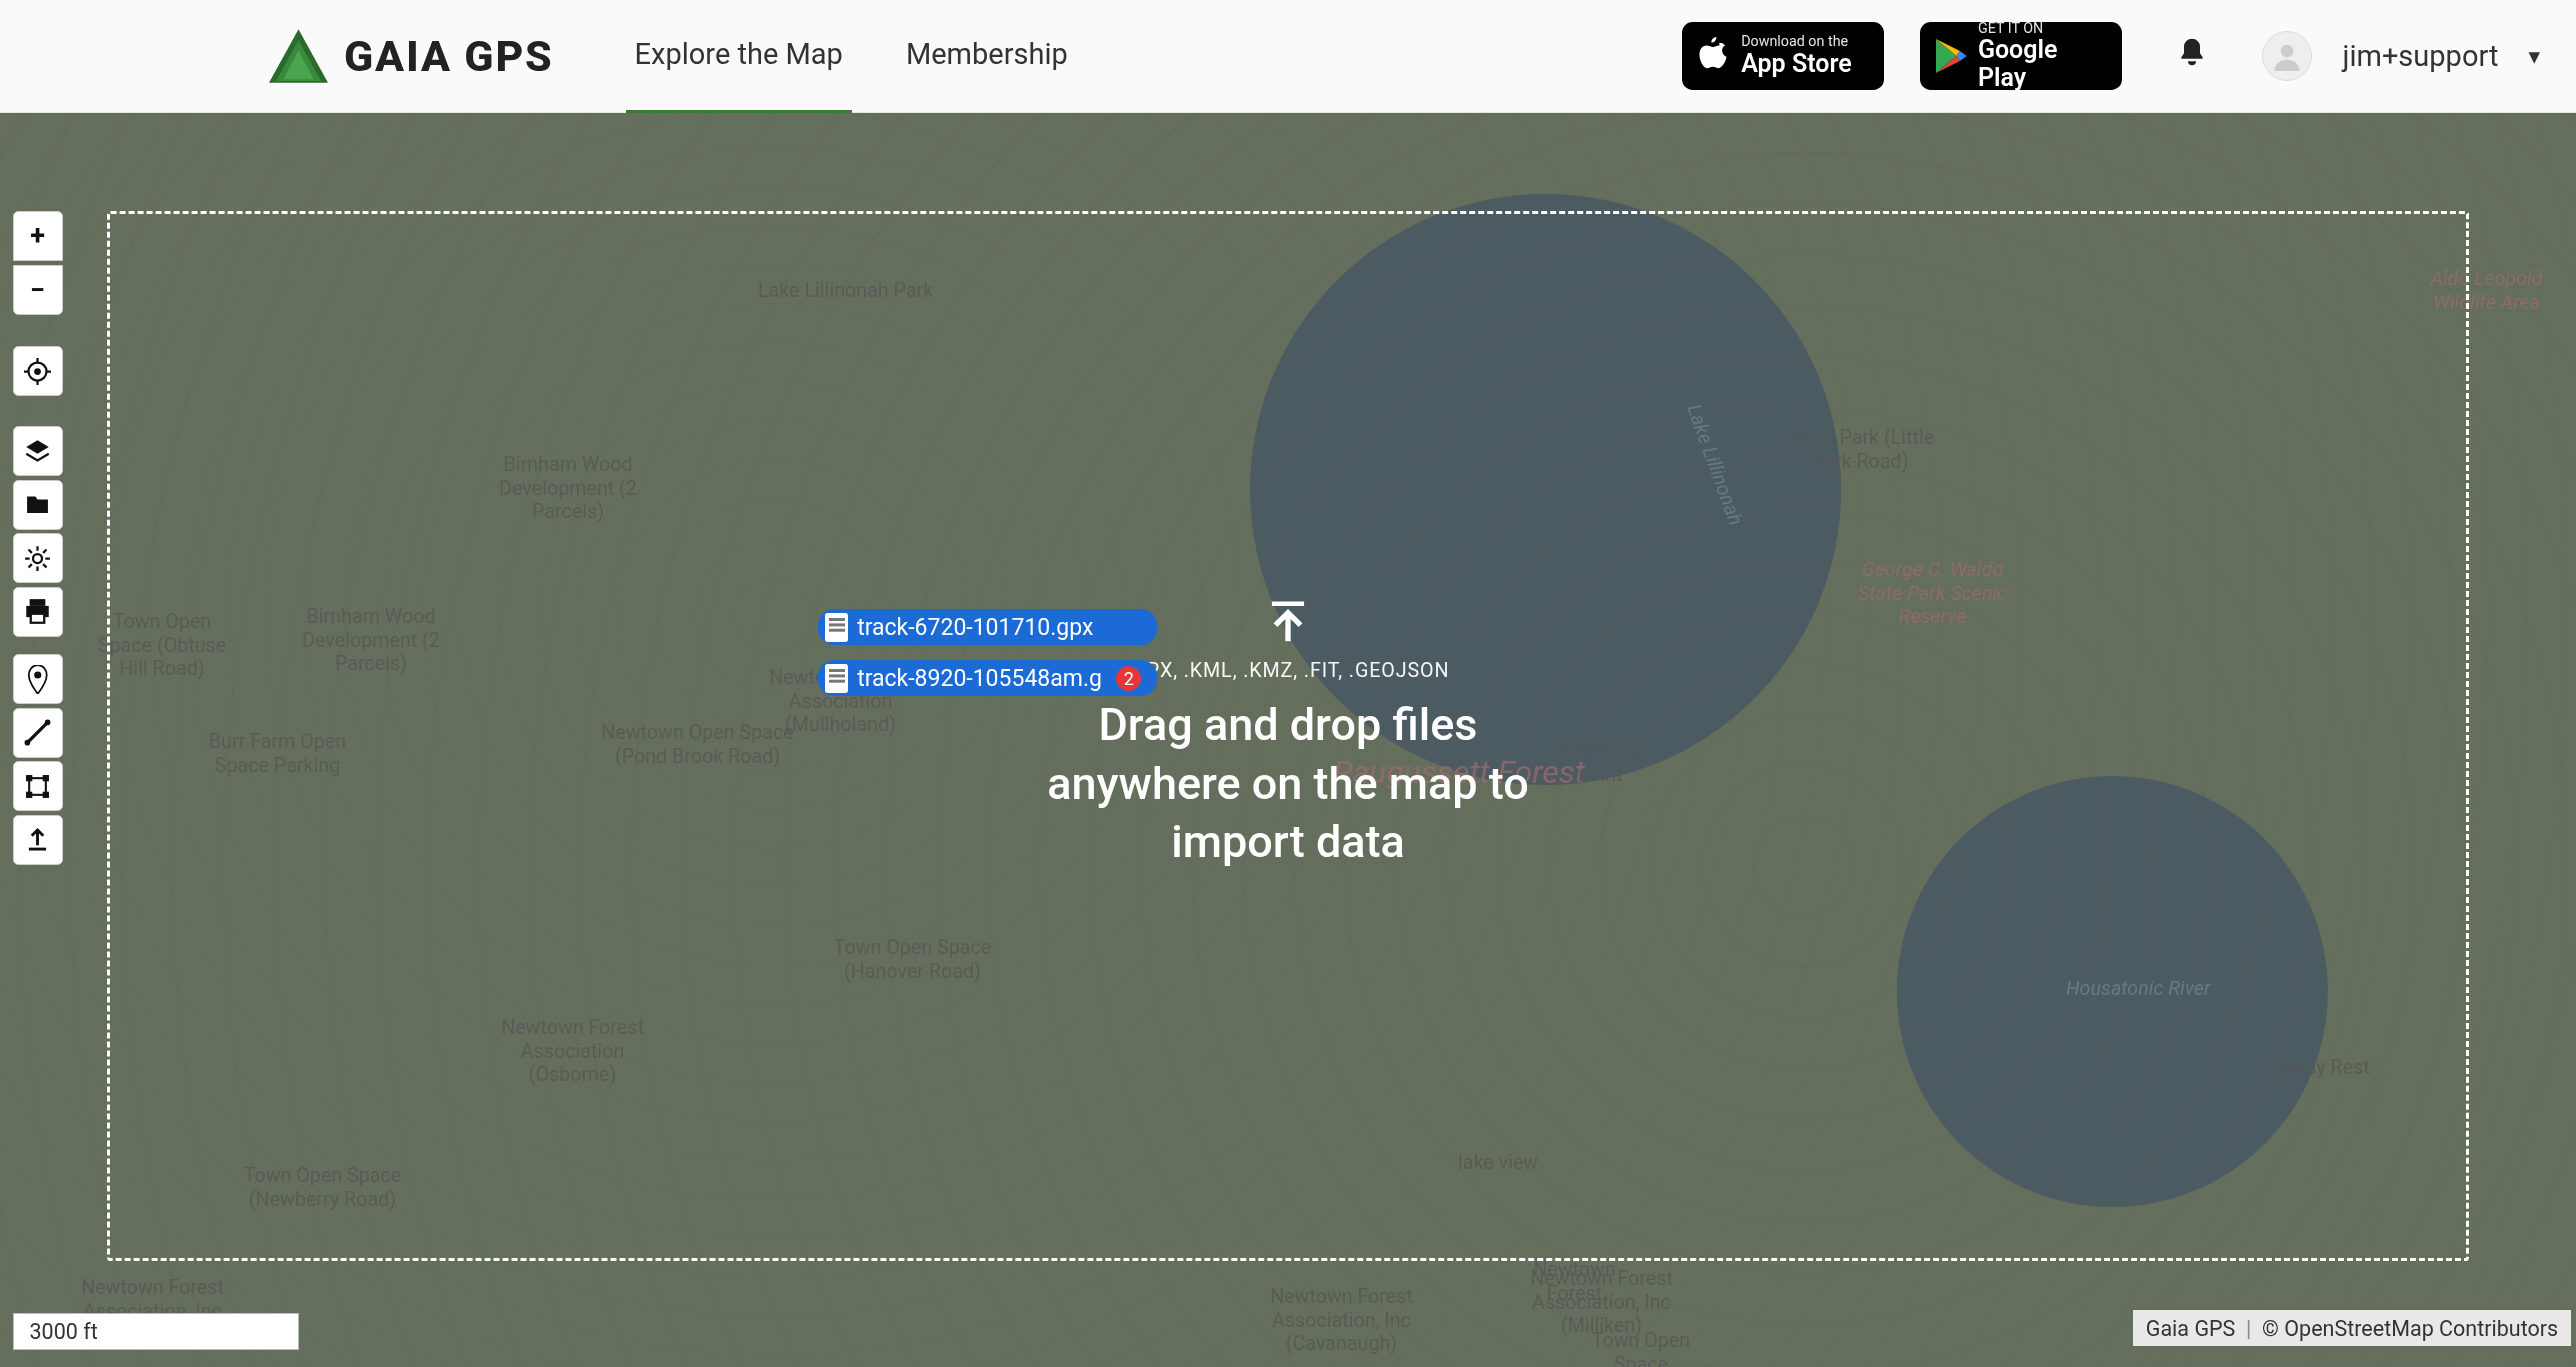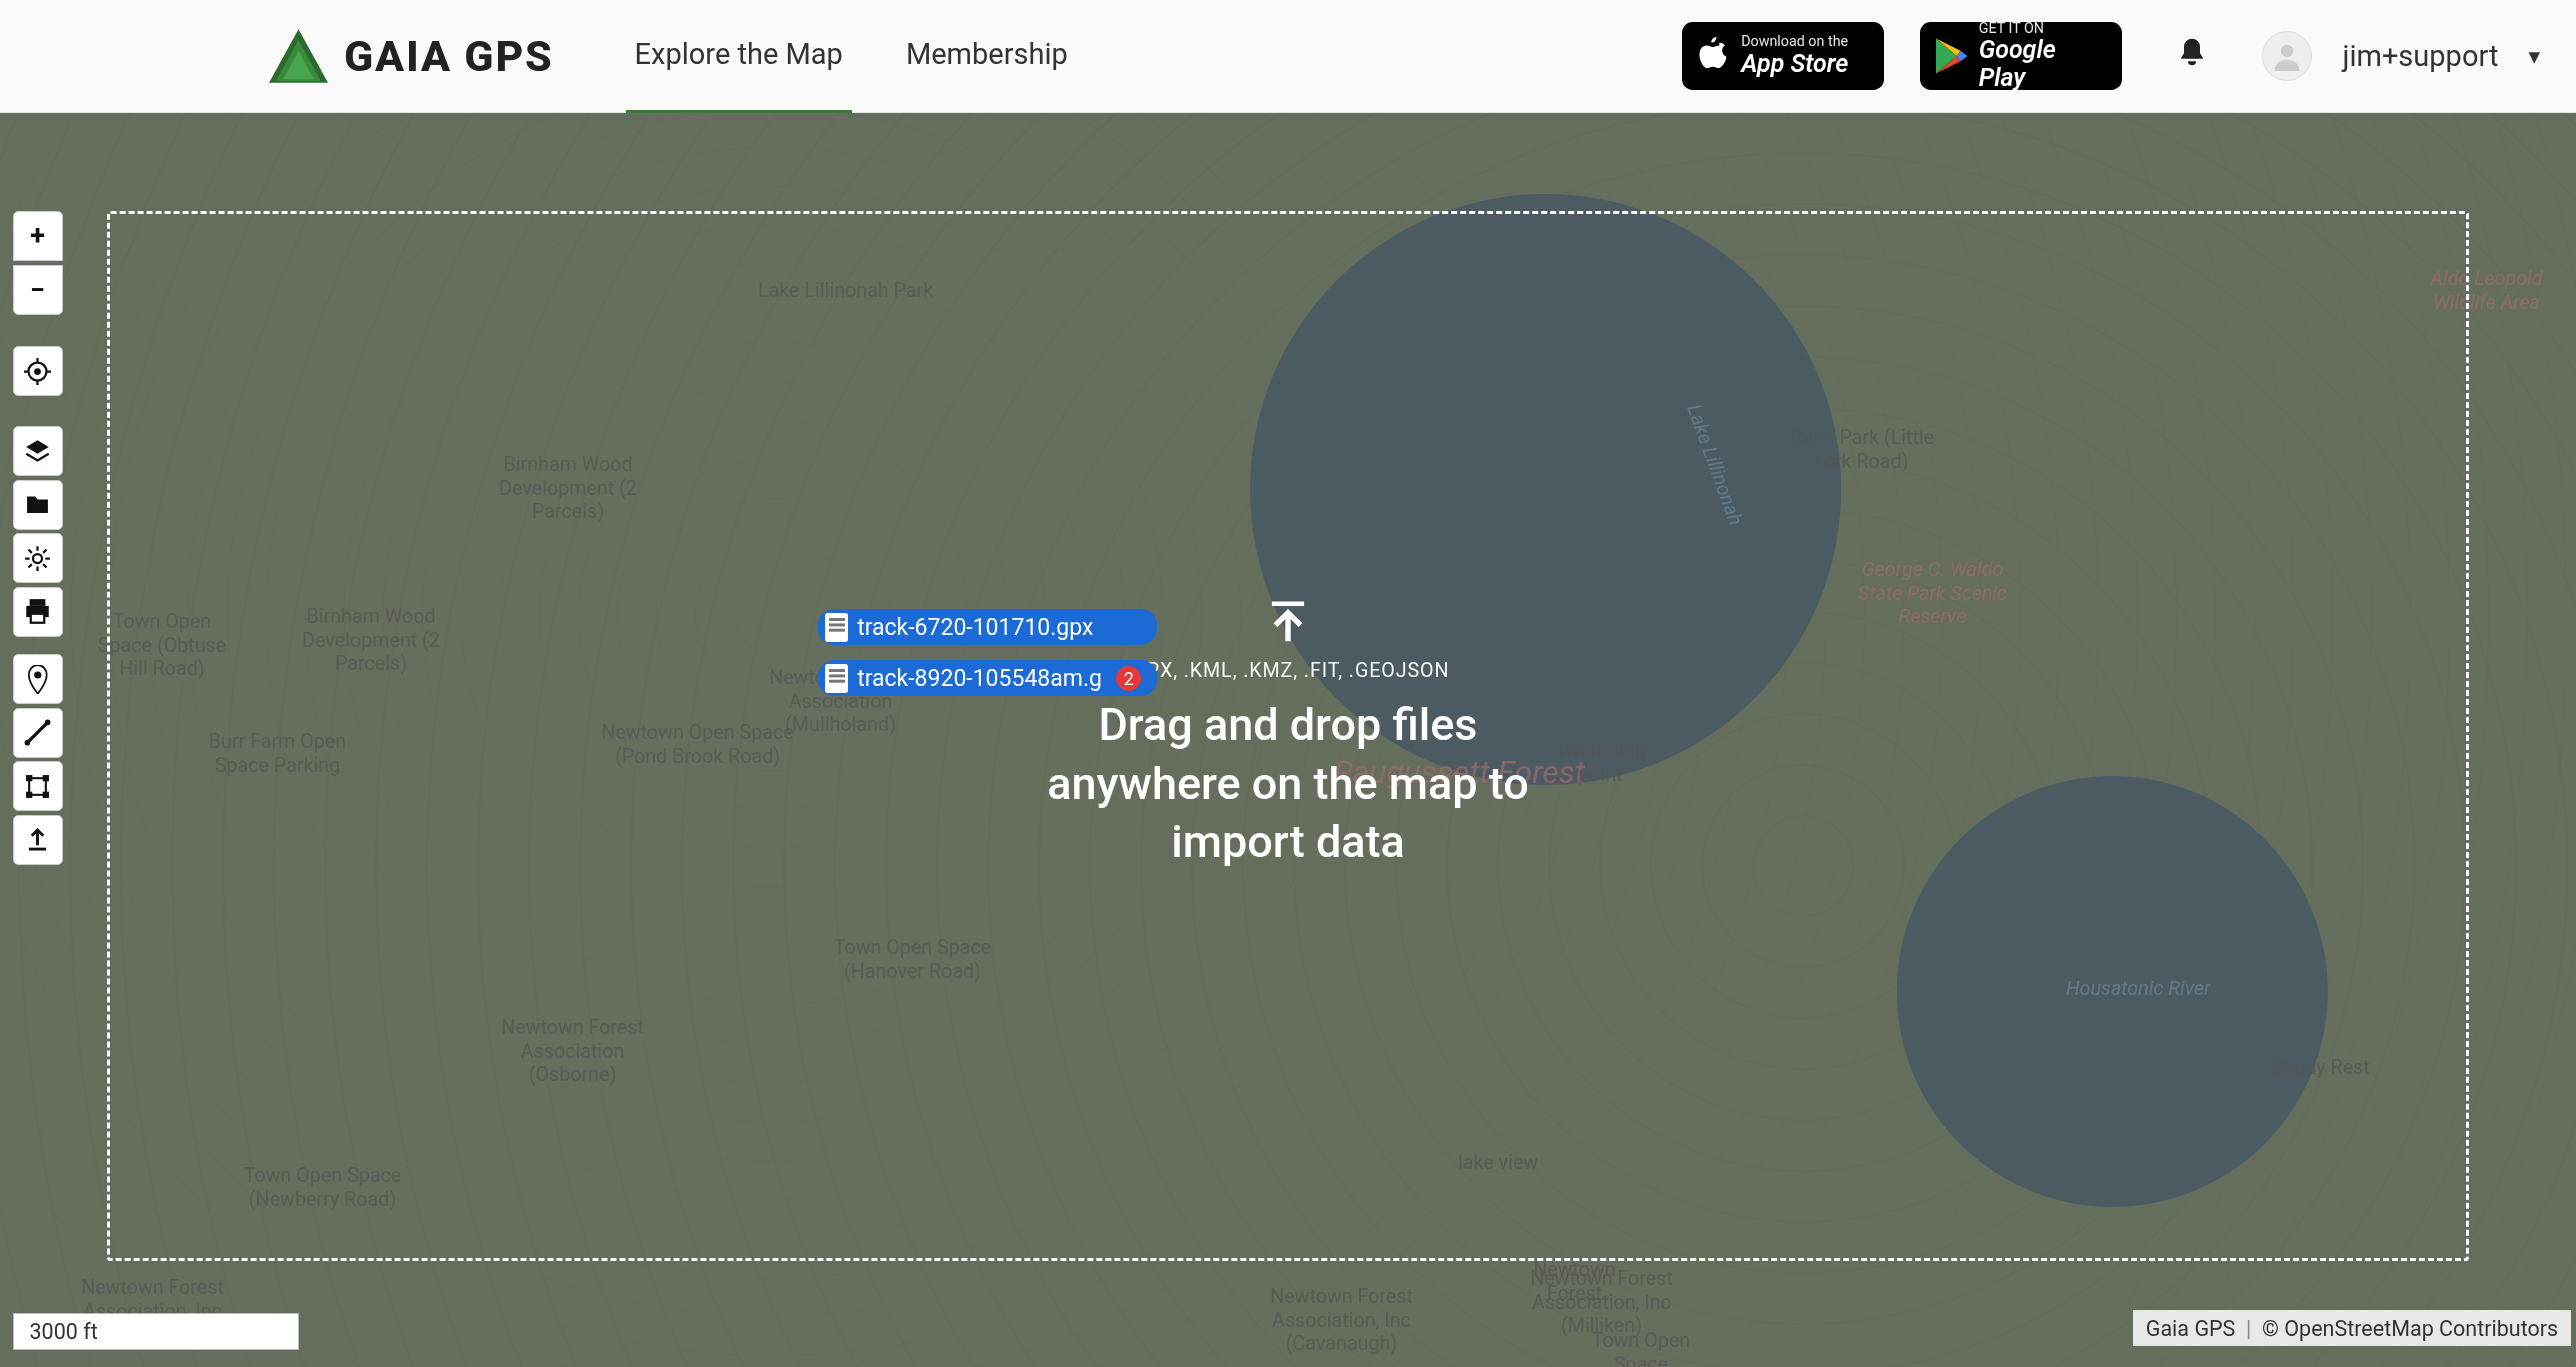--- a/index.html
+++ b/index.html
@@ -17,21 +17,21 @@
   .logo-text { font-size: 43px; font-weight: 800; color: #222; letter-spacing: 1.8px; }
   .nav { display: flex; gap: 45px; margin-left: 36px; }
   .nav-item { font-size: 29px; color: #333; cursor: pointer; padding: 39px 9px; }
   .nav-item.active { border-bottom: 5.4px solid #3a7d32; }
   .spacer { flex: 1; }
   .store-badge {
     height: 68px; width: 202px; background: #000; border-radius: 10.7px; color: #fff;
     display: flex; align-items: center; gap: 10.7px; padding: 0 16px; cursor: pointer;
   }
   .store-badge .small { font-size: 14.3px; opacity: .9; line-height: 1.1; }
-  .store-badge .big { font-size: 25px; font-weight: 600; line-height: 1.1; font-style: italic; }
+  .store-badge .big { font-size: 25px; font-weight: 600; line-height: 1.1; }
   .bell { font-size: 34px; color: #222; cursor: pointer; margin: 0 18px; }
   .user { display: flex; align-items: center; gap: 30px; cursor: pointer; }
   .avatar {
     width: 50px; height: 50px; border-radius: 50%; background: #eee;
     display: flex; align-items: center; justify-content: center; border: 1.8px solid #ddd;
   }
   .user-name { font-size: 29px; color: #333; }
   .chev { font-size: 23px; color: #333; }
 
   

